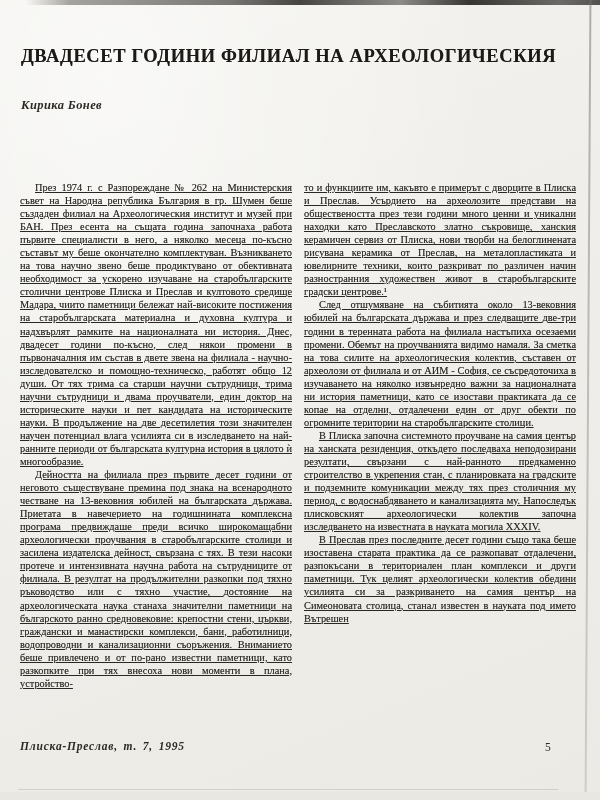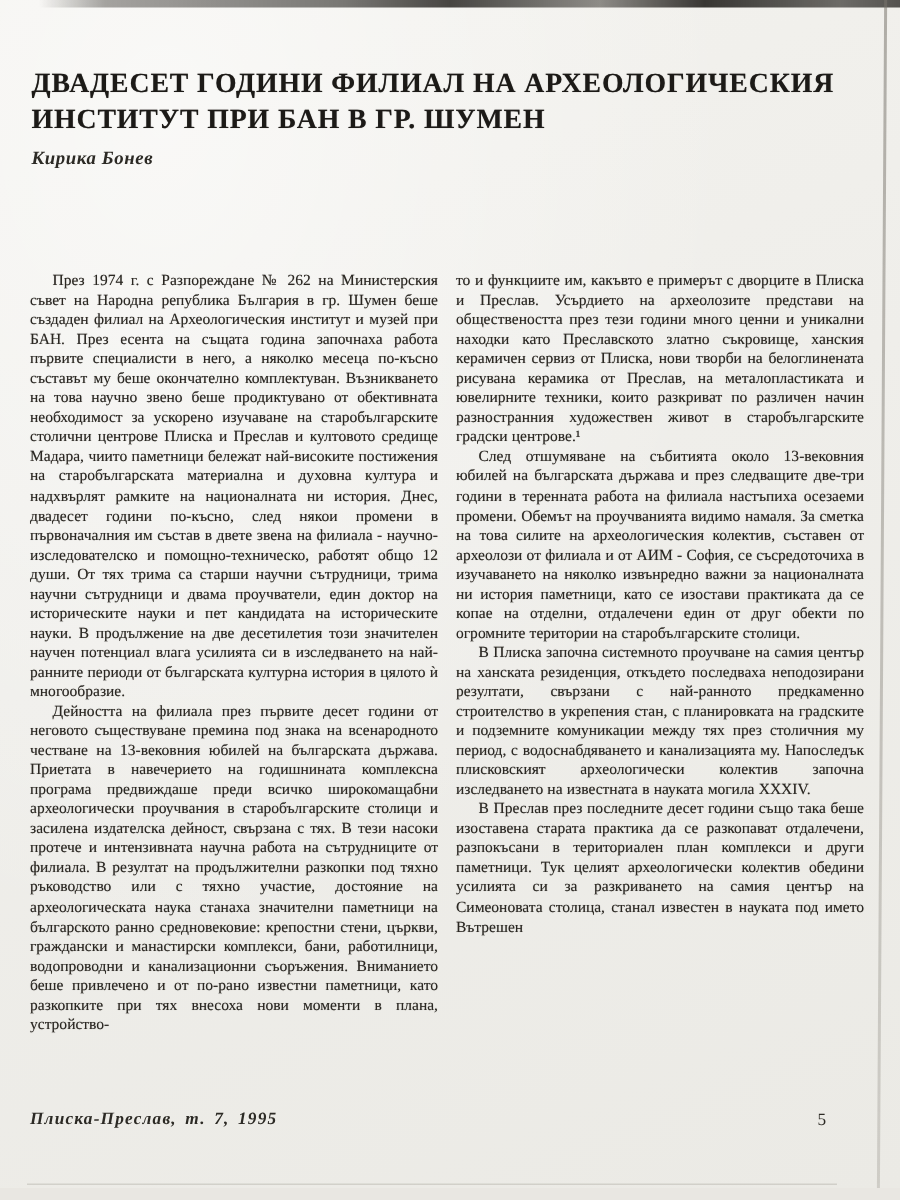--- a/index.html
+++ b/index.html
@@ -49,20 +49,21 @@
   .author-name {
     position: absolute; left: 21px; top: 98px;
     font-style: italic; font-weight: bold;
     font-size: 12.5px; color: #2c2a25; letter-spacing: .4px;
   }
 
   .body-columns {
     position: absolute; left: 20px; top: 181px; width: 556px;
     display: flex; gap: 12px;
     color: #2b2823;
+    text-decoration: underline;
   }
   .body-col { width: 272px; }
   .body-col p {
     margin: 0;
     font-size: 10.35px; line-height: 13.05px;
     text-align: justify;
     text-indent: 15px;
     text-shadow: 0 0 .45px rgba(43,40,35,.5);
     word-spacing: .2px;
   }
@@ -85,21 +86,20 @@
 <body>
 
 <div class="scan-page">
 
   <div class="top-scan-edge"></div>
   <div class="page-edge-line"></div>
   <div class="bottom-crease"></div>
 
   <div class="page-title">
     <div>ДВАДЕСЕТ ГОДИНИ ФИЛИАЛ НА АРХЕОЛОГИЧЕСКИЯ</div>
-    <div>ИНСТИТУТ ПРИ БАН В ГР. ШУМЕН</div>
   </div>
 
   <div class="author-name">Кирика Бонев</div>
 
   <div class="body-columns">
     <div class="body-col">
       <p>През 1974 г. с Разпореждане № 262 на Министерския съвет на Народна република България в гр. Шумен беше създаден филиал на Археологическия институт и музей при БАН. През есента на същата година започнаха работа първите специалисти в него, а няколко месеца по-късно съставът му беше окончателно комплектуван. Възникването на това научно звено беше продиктувано от обективната необходимост за ускорено изучаване на старобългарските столични центрове Плиска и Преслав и култовото средище Мадара, чиито паметници бележат най-високите постижения на старобългарската материална и духовна култура и надхвърлят рамките на националната ни история. Днес, двадесет години по-късно, след някои промени в първоначалния им състав в двете звена на филиала - научно-изследователско и помощно-техническо, работят общо 12 души. От тях трима са старши научни сътрудници, трима научни сътрудници и двама проучватели, един доктор на историческите науки и пет кандидата на историческите науки. В продължение на две десетилетия този значителен научен потенциал влага усилията си в изследването на най-ранните периоди от българската културна история в цялото ѝ многообразие.</p>
       <p>Дейността на филиала през първите десет години от неговото съществуване премина под знака на всенародното честване на 13-вековния юбилей на българската държава. Приетата в навечерието на годишнината комплексна програма предвиждаше преди всичко широкомащабни археологически проучвания в старобългарските столици и засилена издателска дейност, свързана с тях. В тези насоки протече и интензивната научна работа на сътрудниците от филиала. В резултат на продължителни разкопки под тяхно ръководство или с тяхно участие, достояние на археологическата наука станаха значителни паметници на българското ранно средновековие: крепостни стени, църкви, граждански и манастирски комплекси, бани, работилници, водопроводни и канализационни съоръжения. Вниманието беше привлечено и от по-рано известни паметници, като разкопките при тях внесоха нови моменти в плана, устройство-</p>
     </div>
     <div class="body-col">

